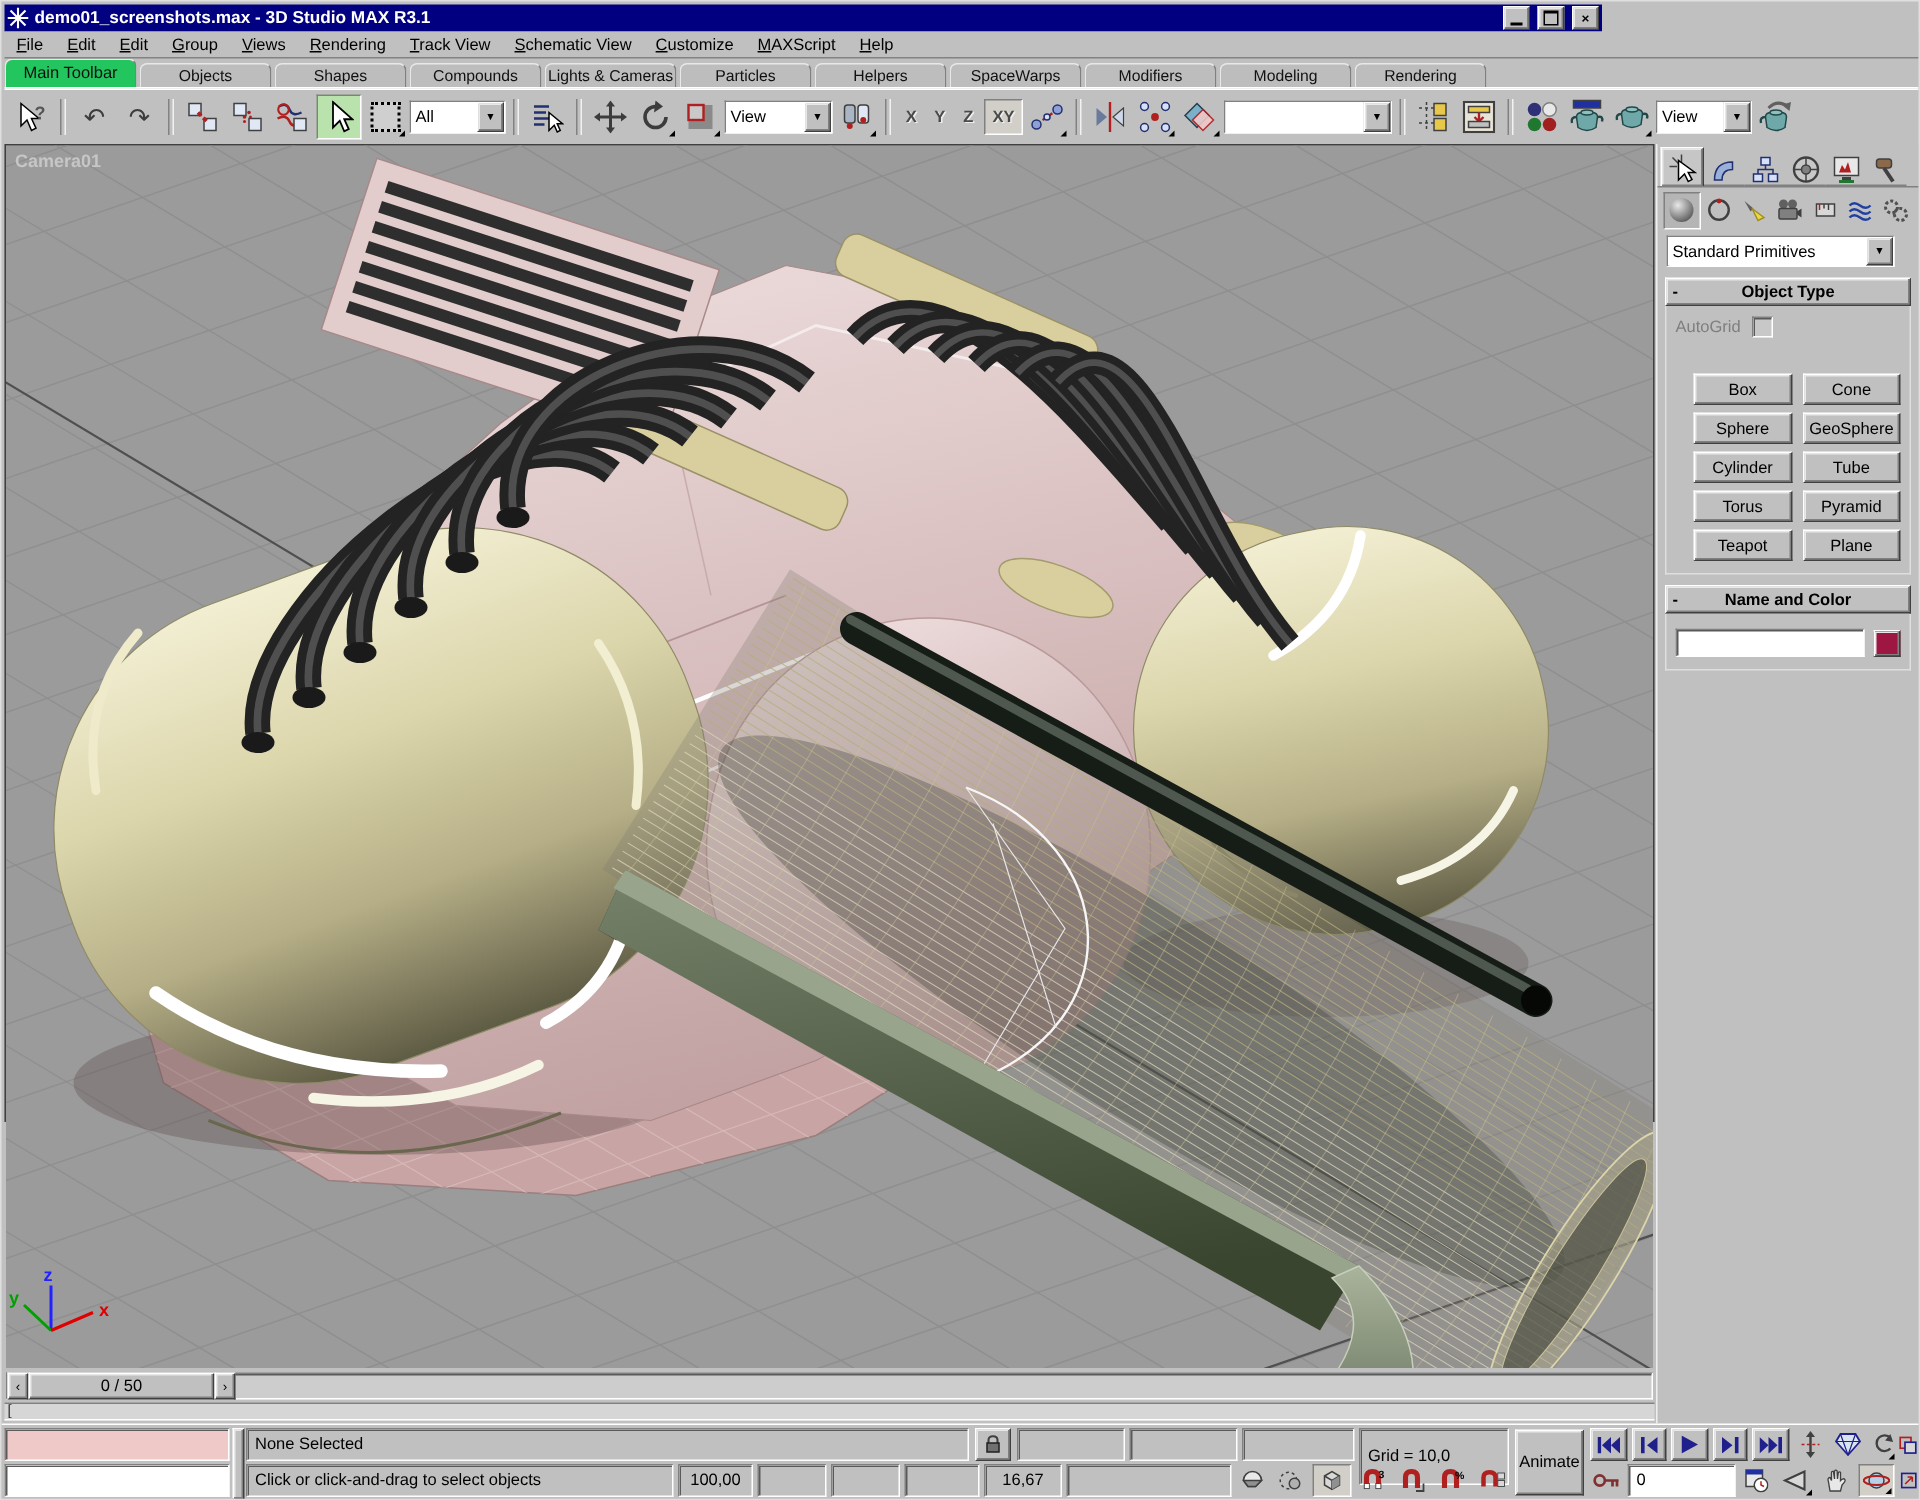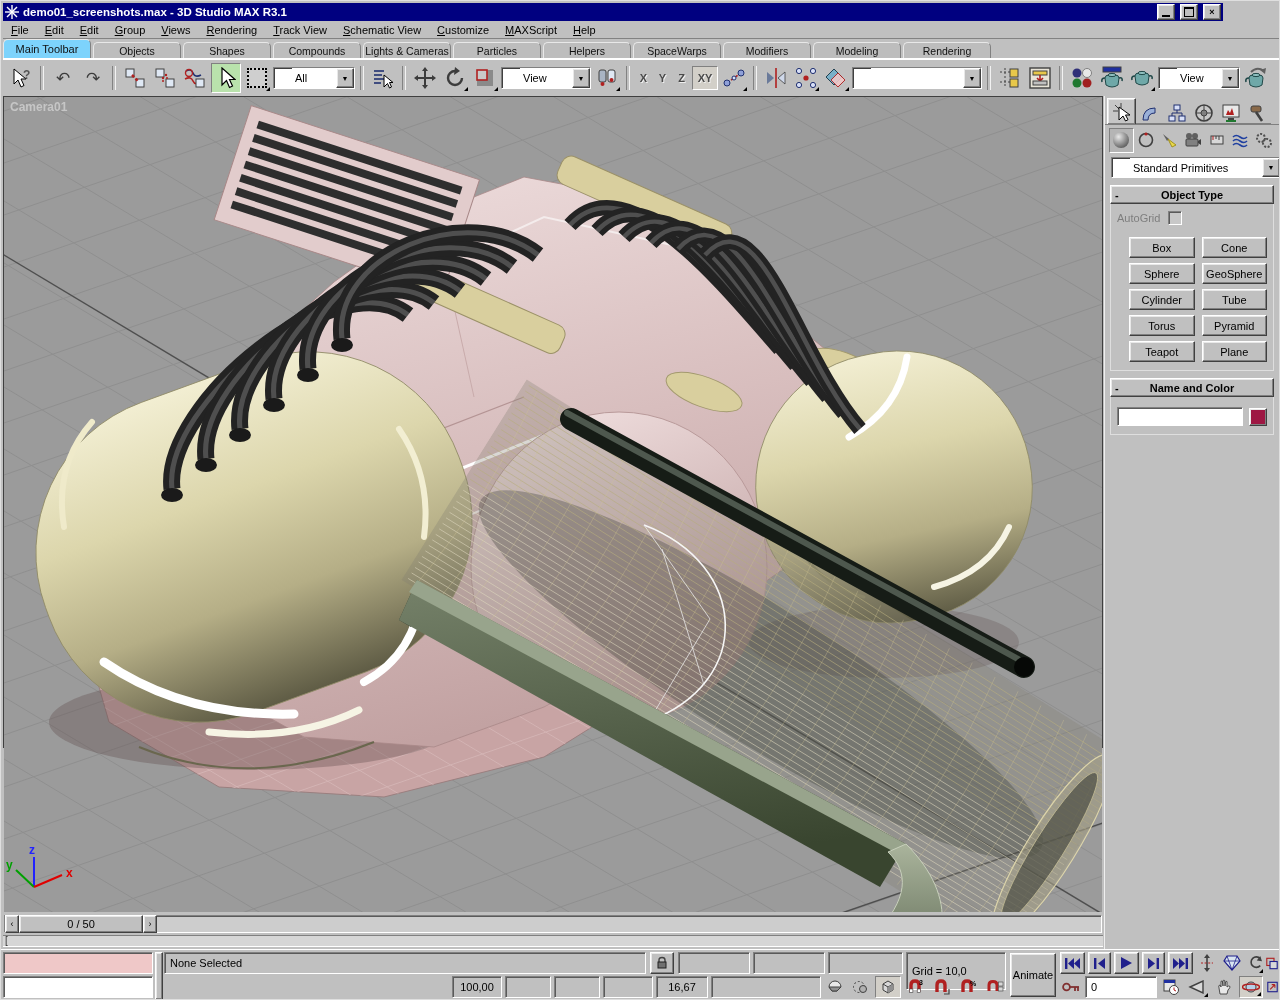--- a/index.html
+++ b/index.html
@@ -8,77 +8,77 @@
        border:1px solid #dfdfdf;box-sizing:border-box;}
   
   .raised{border-top:1px solid #ffffff;border-left:1px solid #ffffff;
           border-right:1px solid #404040;border-bottom:1px solid #404040;
           box-shadow:inset -1px -1px 0 #808080,inset 1px 1px 0 #e8e8e8;background:#C0C0C0;}
   .sunken{border-top:1px solid #808080;border-left:1px solid #808080;
           border-right:1px solid #ffffff;border-bottom:1px solid #ffffff;
           box-shadow:inset 1px 1px 0 #5a5a5a;background:#C0C0C0;}
   .white{background:#ffffff;}
   
-  .titlebar{position:absolute;left:2px;top:2px;width:1220px;height:18px;background:#000080;
+  .titlebar{position:absolute;left:2px;top:2px;width:1065px;height:18px;background:#000080;
             color:#fff;display:flex;align-items:center;gap:4px;padding:0 2px;box-sizing:border-box;}
   .title-text{font-weight:bold;font-size:11.5px;flex:1;white-space:nowrap;}
   .winbtn{width:16px;height:14px;display:flex;align-items:center;justify-content:center;
           font-size:9px;font-weight:bold;color:#000;margin-left:1px;}
   .min-glyph{width:8px;height:2px;background:#000;margin-top:7px;}
   .max-glyph{width:8px;height:7px;border:1px solid #000;border-top-width:2px;position:relative;}
   
   .menubar{position:absolute;left:2px;top:20px;width:1276px;height:18px;display:flex;
            align-items:center;background:#C0C0C0;border-bottom:1px solid #828282;box-sizing:border-box;}
   .menu-item{padding:0 8px;white-space:nowrap;cursor:default;}
   .menu-item::first-letter{text-decoration:underline;}
   
   .tabbar{position:absolute;left:2px;top:39px;width:1276px;height:19px;display:flex;
           align-items:flex-end;box-sizing:border-box;border-bottom:1px solid #ffffff;}
   .tab{height:15px;width:86px;background:#BDBDBD;border:1px solid #808080;border-bottom:none;
        border-top-color:#e8e8e8;border-left-color:#e8e8e8;border-radius:5px 5px 0 0;
        display:flex;align-items:center;justify-content:center;margin-right:2px;color:#111;
        white-space:nowrap;overflow:hidden;font-size:10.5px;}
-  .tab.active{height:18px;background:#7dd3fc;font-size:11px;}
+  .tab.active{height:18px;background:#22c55e;font-size:11px;}
   
   .toolbar{position:absolute;left:2px;top:58px;width:1276px;height:37px;display:flex;
            align-items:center;gap:2px;padding:0 4px;box-sizing:border-box;border-top:1px solid #fff;}
   .tbtn{width:28px;height:28px;display:flex;align-items:center;justify-content:center;
         position:relative;flex:0 0 auto;}
   .tbtn.flyout::after{content:"";position:absolute;right:1px;bottom:1px;border-left:4px solid transparent;
         border-bottom:4px solid #000;width:0;height:0;}
   .tbtn.pressed{border:1px solid #808080;border-right-color:#fff;border-bottom-color:#fff;background:#d2cfc8;text-align:center;}
   .tbtn.pressed-green{border:1px solid #808080;border-right-color:#fff;border-bottom-color:#fff;background:#B9E2AC;}
   .tsep{width:2px;height:24px;border-left:1px solid #828282;border-right:1px solid #f2f2f2;margin:0 3px;flex:0 0 auto;}
   .glyph{font-size:17px;color:#3c3c3c;line-height:1;}
   .axisbtn{width:17px;height:22px;display:flex;align-items:center;justify-content:center;
            font-weight:bold;color:#4a4a4a;text-shadow:1px 1px 0 #efefef;flex:0 0 auto;}
   .dd{display:flex;height:20px;align-items:stretch;flex:0 0 auto;background:#fff;
       border:1px solid #808080;border-right-color:#fff;border-bottom-color:#fff;
-      box-shadow:inset 1px 1px 0 #404040;padding-left:18px;}
+      box-shadow:inset 1px 1px 0 #404040;}
   .dd-val{flex:1;display:flex;align-items:center;padding:0 3px;background:#fff;font-size:11px;overflow:hidden;white-space:nowrap;}
   .dd-btn{width:16px;display:flex;align-items:center;justify-content:center;font-size:7px;color:#000;}
   
   .viewport{position:absolute;left:2px;top:95px;width:1100px;height:652px;background:#9B9B9B;
             border:1px solid #3f3f3f;box-sizing:border-box;}
   .vp-label{position:absolute;left:6px;top:3px;color:#C6C6C6;font-weight:bold;font-size:12px;z-index:5;}
   
   .cmdpanel{position:absolute;left:1103px;top:95px;width:175px;height:853px;background:#C0C0C0;
             border-left:1px solid #efefef;box-sizing:border-box;padding-top:2px;}
   .cp-tabs{display:flex;align-items:flex-end;height:26px;padding:0 2px;border-bottom:1px solid #808080;}
   .cp-tab{width:27px;height:21px;display:flex;align-items:center;justify-content:center;border-bottom:1px solid #808080;}
   .cp-tab.active{height:25px;border-bottom:none;background:#C6C6C6;}
   .cp-subs{display:flex;align-items:center;height:26px;padding:0 4px;gap:1px;margin-top:2px;}
   .cp-sub{width:23px;height:23px;display:flex;align-items:center;justify-content:center;}
   .cp-sub.pressed{border:1px solid #808080;border-right-color:#fff;border-bottom-color:#fff;background:#b5b5b5;}
   .rollout{margin:7px 5px 0 5px;}
   .rollout-hd{height:17px;display:flex;align-items:center;padding:0 3px;font-weight:bold;position:relative;}
   .rollout-hd .minus{position:absolute;left:4px;font-weight:bold;}
   .rollout-hd .rtitle{flex:1;text-align:center;}
   .rollout-body{border:1px solid #dedede;border-top:none;padding:6px 6px 8px 6px;}
-  .obj-grid{display:grid;grid-template-columns:1fr 1fr;gap:5px 7px;margin-top:11px;padding-left:12px;}
+  .obj-grid{display:grid;grid-template-columns:1fr 1fr;gap:5px 7px;margin-top:23px;padding-left:12px;}
   .obtn{height:19px;display:flex;align-items:center;justify-content:center;font-size:11px;}
   .autogrid{display:flex;align-items:center;gap:8px;color:#7e7e7e;height:16px;}
   .checkbox{width:12px;height:12px;background:#c8c8c8;}
   .nc-row{display:flex;gap:6px;align-items:center;margin-top:4px;}
   .nc-field{flex:1;height:17px;background:#fff;}
   .nc-swatch{width:16px;height:16px;}
   
   .timeslider{position:absolute;left:2px;top:913px;width:1100px;height:20px;background:#C0C0C0;
               display:flex;align-items:center;box-sizing:border-box;padding:1px;}
   .ts-track{flex:1;height:16px;display:flex;align-items:center;background:#cdcdcd;}
@@ -906,20 +906,23 @@
     <div class="sb sunken" style="left:752px;top:2px;width:72px;height:22px;">
         <span></span>
       </div>
     <div class="sb sunken" style="left:827px;top:2px;width:75px;height:22px;">
         <span></span>
       </div>
     <div class="sb sunken" style="left:905px;top:2px;width:100px;height:38px;">
         <span>Grid = 10,0</span>
       </div>
 
+    <div class="sb sunken" style="left:163px;top:26px;width:285px;height:22px;">
+        <span>Click or click-and-drag to select objects</span>
+      </div>
     <div class="sb sunken center" style="left:451px;top:26px;width:50px;height:22px;">
         <span>100,00</span>
       </div>
     <div class="sb sunken center" style="left:504px;top:26px;width:46px;height:22px;">
         <span></span>
       </div>
     <div class="sb sunken center" style="left:553px;top:26px;width:46px;height:22px;">
         <span></span>
       </div>
     <div class="sb sunken center" style="left:602px;top:26px;width:50px;height:22px;">

